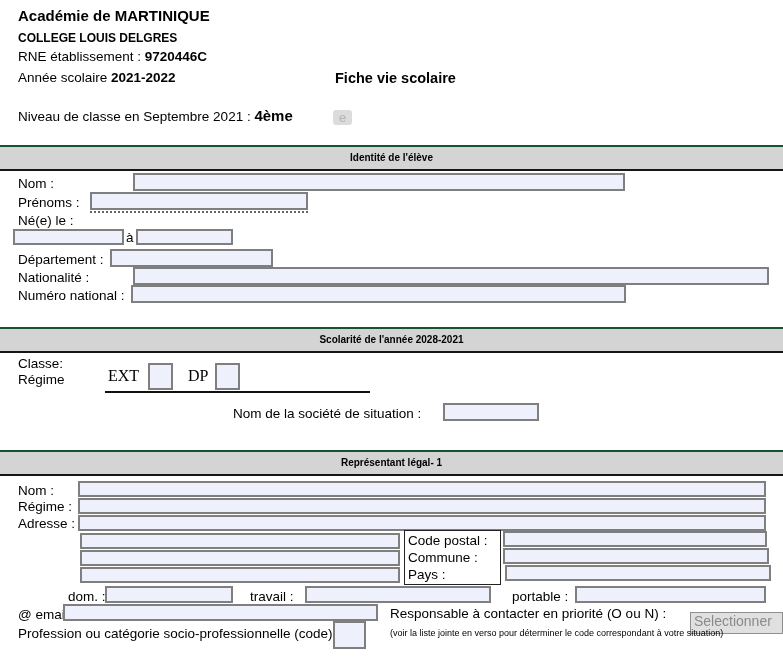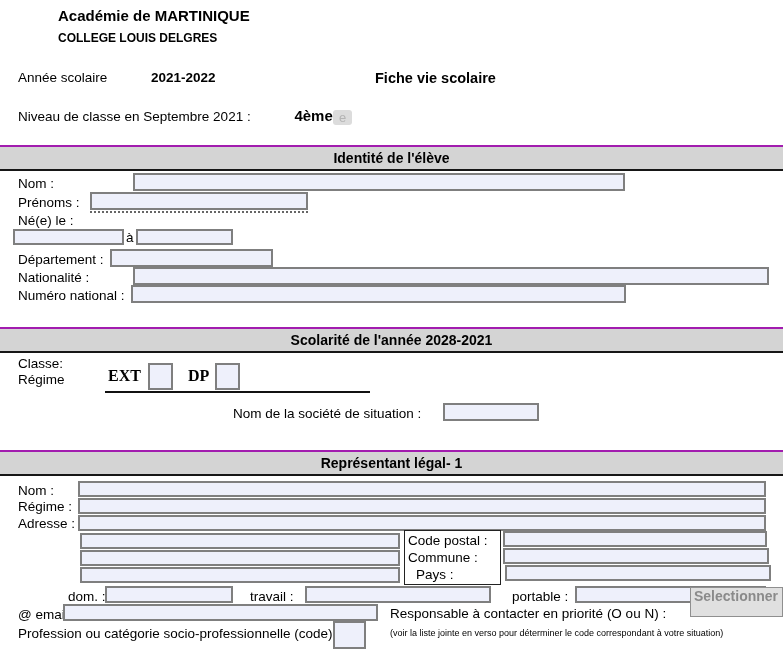--- a/index.html
+++ b/index.html
@@ -1,42 +1,43 @@
 <!DOCTYPE html>
 <html><head>
 <meta charset="utf-8">
 <style>
   html,body{margin:0;padding:0;background:#fff;}
   #page{position:relative;width:783px;height:663px;background:#fff;
         font-family:"Liberation Sans",sans-serif;color:#000;overflow:hidden;}
   .lbl{position:absolute;font-size:13.5px;white-space:nowrap;line-height:16px;}
-  .b{font-weight:bold;margin-left:40px;}
+  .b{font-weight:bold;}
   .fld{position:absolute;background:#eef0fb;border:2px solid #7f7f7f;box-sizing:border-box;
        padding:0 2px;font:12px "Liberation Sans",sans-serif;outline:none;}
   .chk{position:absolute;background:#eef0fb;border:2px solid #7f7f7f;box-sizing:border-box;}
   .bar{position:absolute;left:0;width:783px;height:26px;background:#d4d4d4;
-       border-top:2px solid #a21caf;border-bottom:2px solid #161616;box-sizing:border-box;
-       text-align:center;font-weight:bold;font-size:14px;line-height:22px;}
-  .serif{font-family:"Liberation Serif",serif;font-weight:bold;font-size:16px;}
+       border-top:2px solid #14532d;border-bottom:2px solid #161616;box-sizing:border-box;
+       text-align:center;font-weight:bold;font-size:10px;line-height:22px;}
+  .serif{font-family:"Liberation Serif",serif;font-weight:normal;font-size:16px;}
   .rule{position:absolute;background:#111;height:2px;}
   .dotted{position:absolute;border-bottom:2px dotted #666;height:0;}
   .labelbox{position:absolute;background:#fff;border:1px solid #222;box-sizing:border-box;}
   .ghost{position:absolute;background:#d6d6d6;color:#a8a8a8;border-radius:3px;
          font-size:13px;padding:0 6px;line-height:15px;opacity:.85;}
   .select{position:absolute;background:#e0e0e0;border:1px solid #8f8f8f;box-sizing:border-box;
           color:#8a8a8a;font-size:14px;line-height:17px;padding:0 3px;white-space:nowrap;overflow:hidden;}
   .note{position:absolute;font-size:9px;white-space:nowrap;color:#000;}
 </style>
 </head>
 <body>
 
 <div id="page">
 
   <div class="lbl b" style="left:18px;top:8px;font-size:15px;">Académie de MARTINIQUE</div>
   <div class="lbl b" style="left:18px;top:30px;font-size:12px;">COLLEGE LOUIS DELGRES</div>
+  <div class="lbl" style="left:18px;top:49px;"><span>RNE établissement : </span><span class="b">9720446C</span></div>
   <div class="lbl" style="left:18px;top:70px;"><span>Année scolaire </span><span class="b">2021-2022</span></div>
   <div class="lbl b" style="left:335px;top:70px;font-size:14.5px;">Fiche vie scolaire</div>
   <div class="lbl" style="left:18px;top:108px;"><span>Niveau de classe en Septembre 2021 : </span><span class="b" style="font-size:15px;">4ème</span></div>
   <div class="ghost" style="left:333px;top:110px;">e</div>
 
   <div class="bar" style="top:145px;">Identité de l'élève</div>
 
   <div class="lbl" style="left:18px;top:176px;">Nom :</div>
   <input class="fld" style="left: 133px; top: 173px; width: 492px; height: 18px;">
   <div class="lbl" style="left:18px;top:195px;">Prénoms :</div>
@@ -79,32 +80,32 @@
 
   <input class="fld" style="left: 80px; top: 533px; width: 320px; height: 16px;">
   <input class="fld" style="left: 80px; top: 550px; width: 320px; height: 16px;">
   <input class="fld" style="left: 80px; top: 567px; width: 320px; height: 16px;">
 
   <div class="labelbox" style="left:404px;top:530px;width:97px;height:55px;"></div>
   <div class="lbl" style="left:408px;top:533px;">Code postal :</div>
   <input class="fld" style="left: 503px; top: 531px; width: 264px; height: 16px;">
   <div class="lbl" style="left:408px;top:550px;">Commune :</div>
   <input class="fld" style="left: 503px; top: 548px; width: 266px; height: 16px;">
-  <div class="lbl" style="left:408px;top:567px;margin-left:8px;">Pays :</div>
+  <div class="lbl" style="left:408px;top:567px;">Pays :</div>
   <input class="fld" style="left: 505px; top: 565px; width: 266px; height: 16px;">
 
   <div class="lbl" style="left:68px;top:589px;">dom. :</div>
   <input class="fld" style="left: 105px; top: 586px; width: 128px; height: 17px;">
   <div class="lbl" style="left:250px;top:589px;">travail :</div>
   <input class="fld" style="left: 305px; top: 586px; width: 186px; height: 17px;">
   <div class="lbl" style="left:512px;top:589px;">portable :</div>
   <input class="fld" style="left: 575px; top: 586px; width: 191px; height: 17px;">
 
   <div class="lbl" style="left:18px;top:607px;">@ email :</div>
   <input class="fld" style="left: 63px; top: 604px; width: 315px; height: 17px;">
   <div class="lbl" style="left:390px;top:606px;">Responsable à contacter en priorité (O ou N) :</div>
-  <div class="select" style="left:690px;top:587px;width:93px;height:30px;font-weight:bold;">Selectionner</div>
+  <div class="select" style="left:690px;top:612px;width:93px;height:22px;">Selectionner</div>
 
   <div class="lbl" style="left:18px;top:626px;">Profession ou catégorie socio-professionnelle (code) :</div>
   <input class="fld" style="left: 333px; top: 621px; width: 33px; height: 28px;">
   <div class="note" style="left:390px;top:628px;">(voir la liste jointe en verso pour déterminer le code correspondant à votre situation)</div>
 
 </div>
 
 </body></html>

